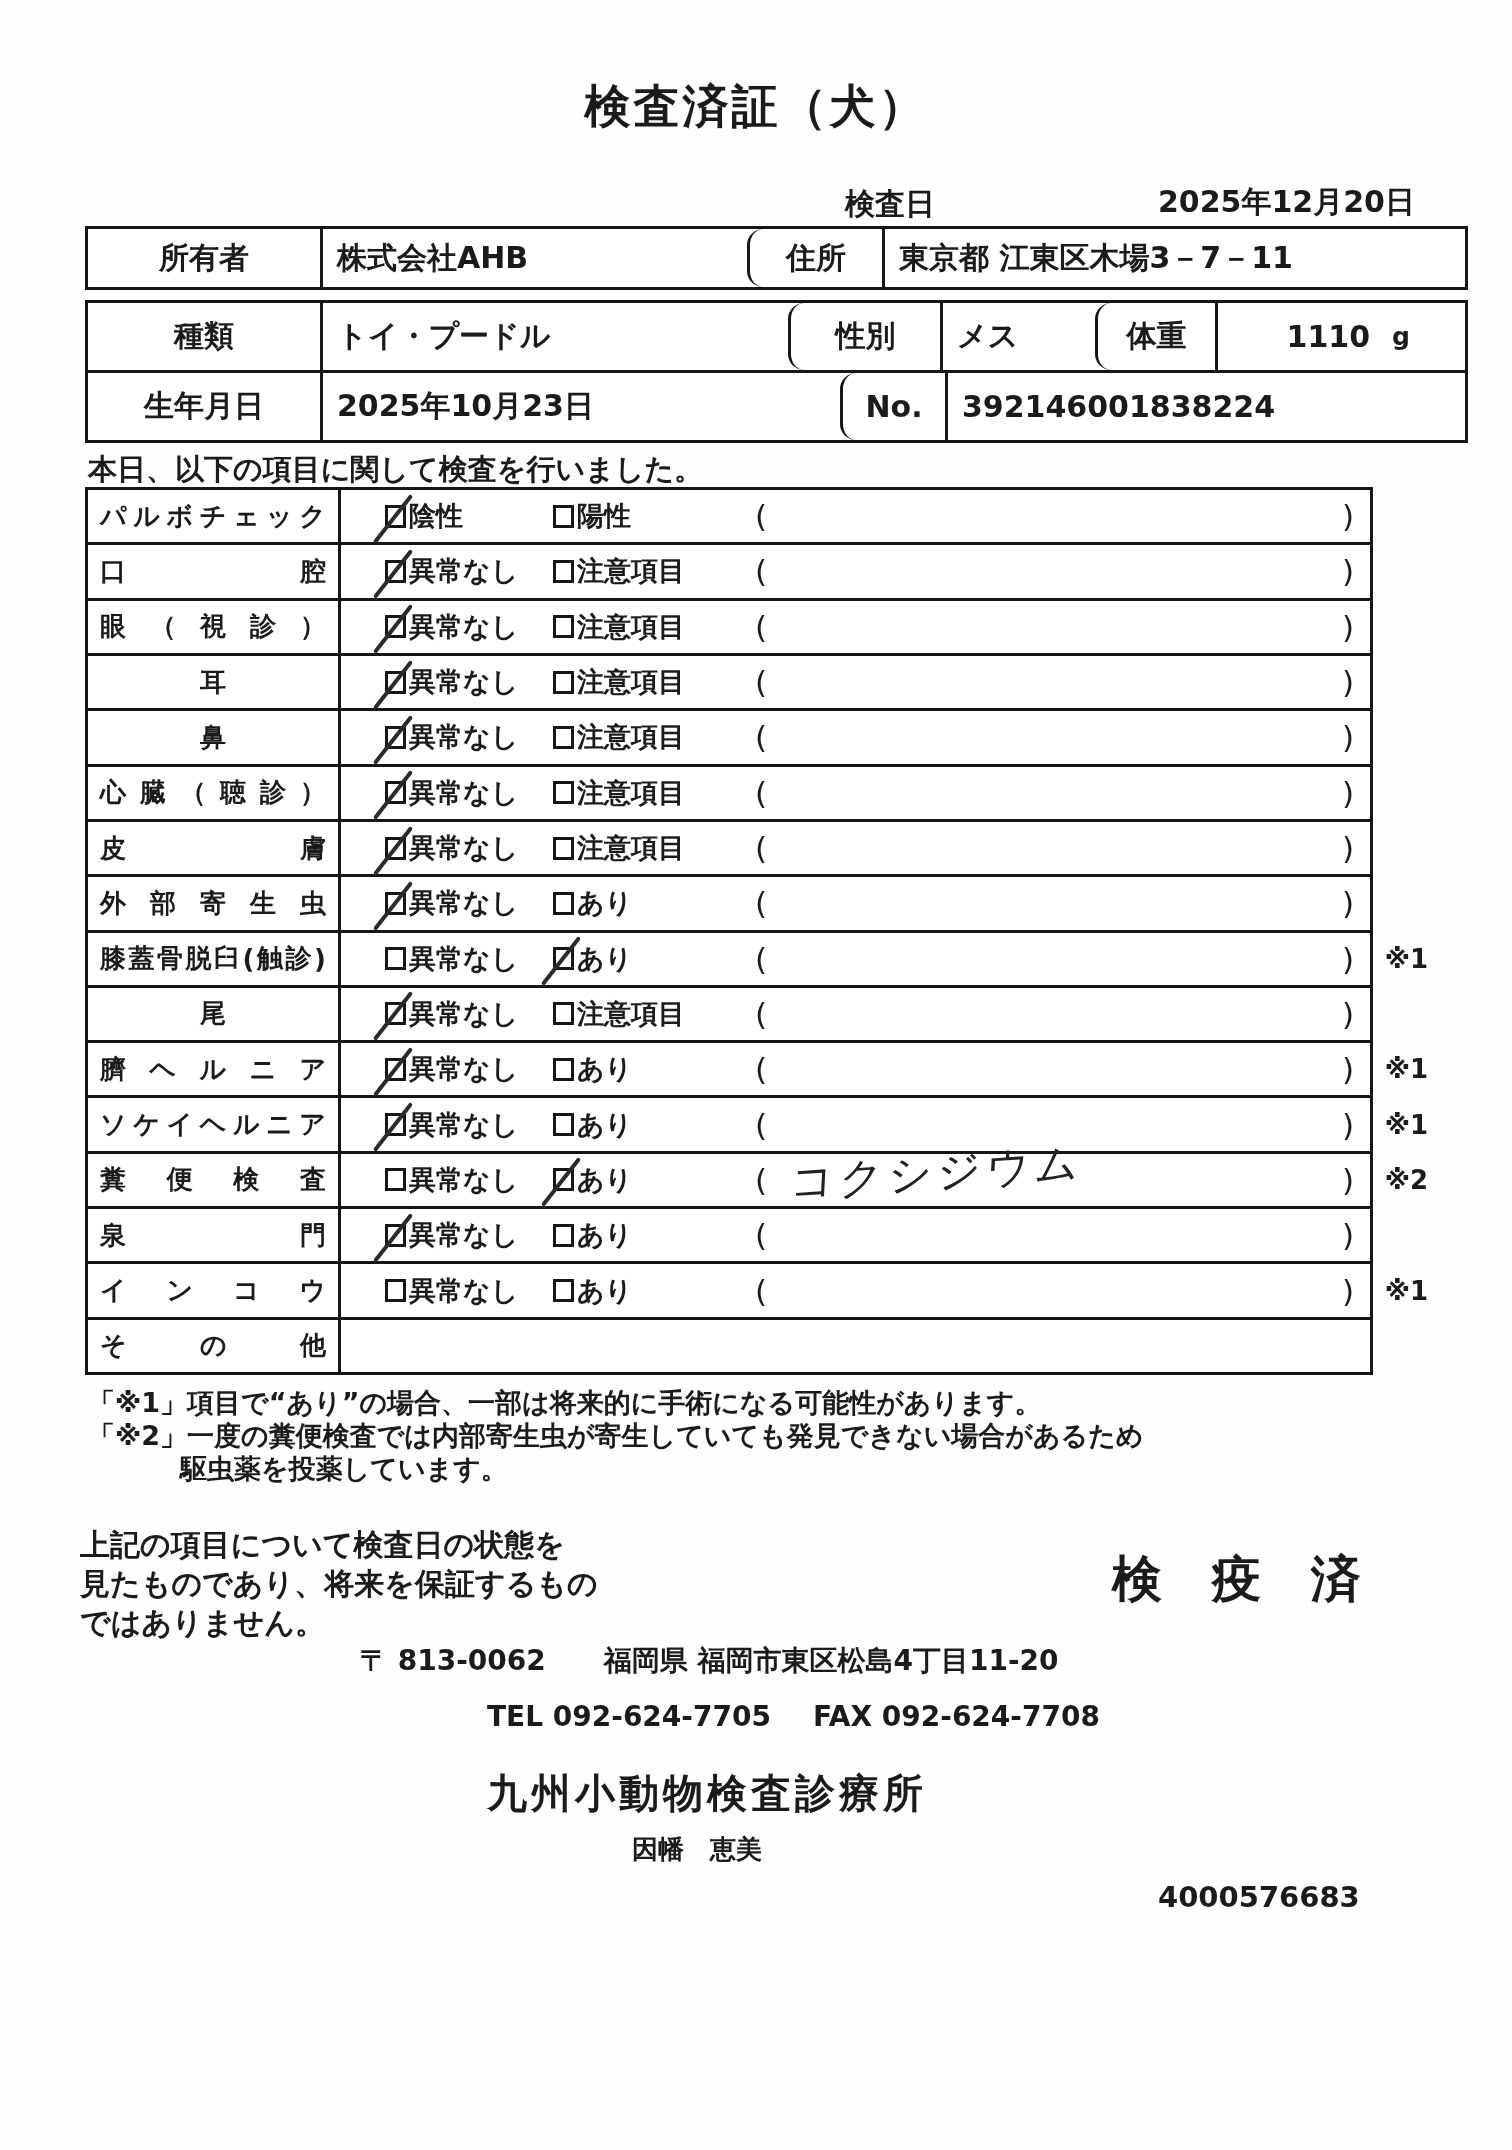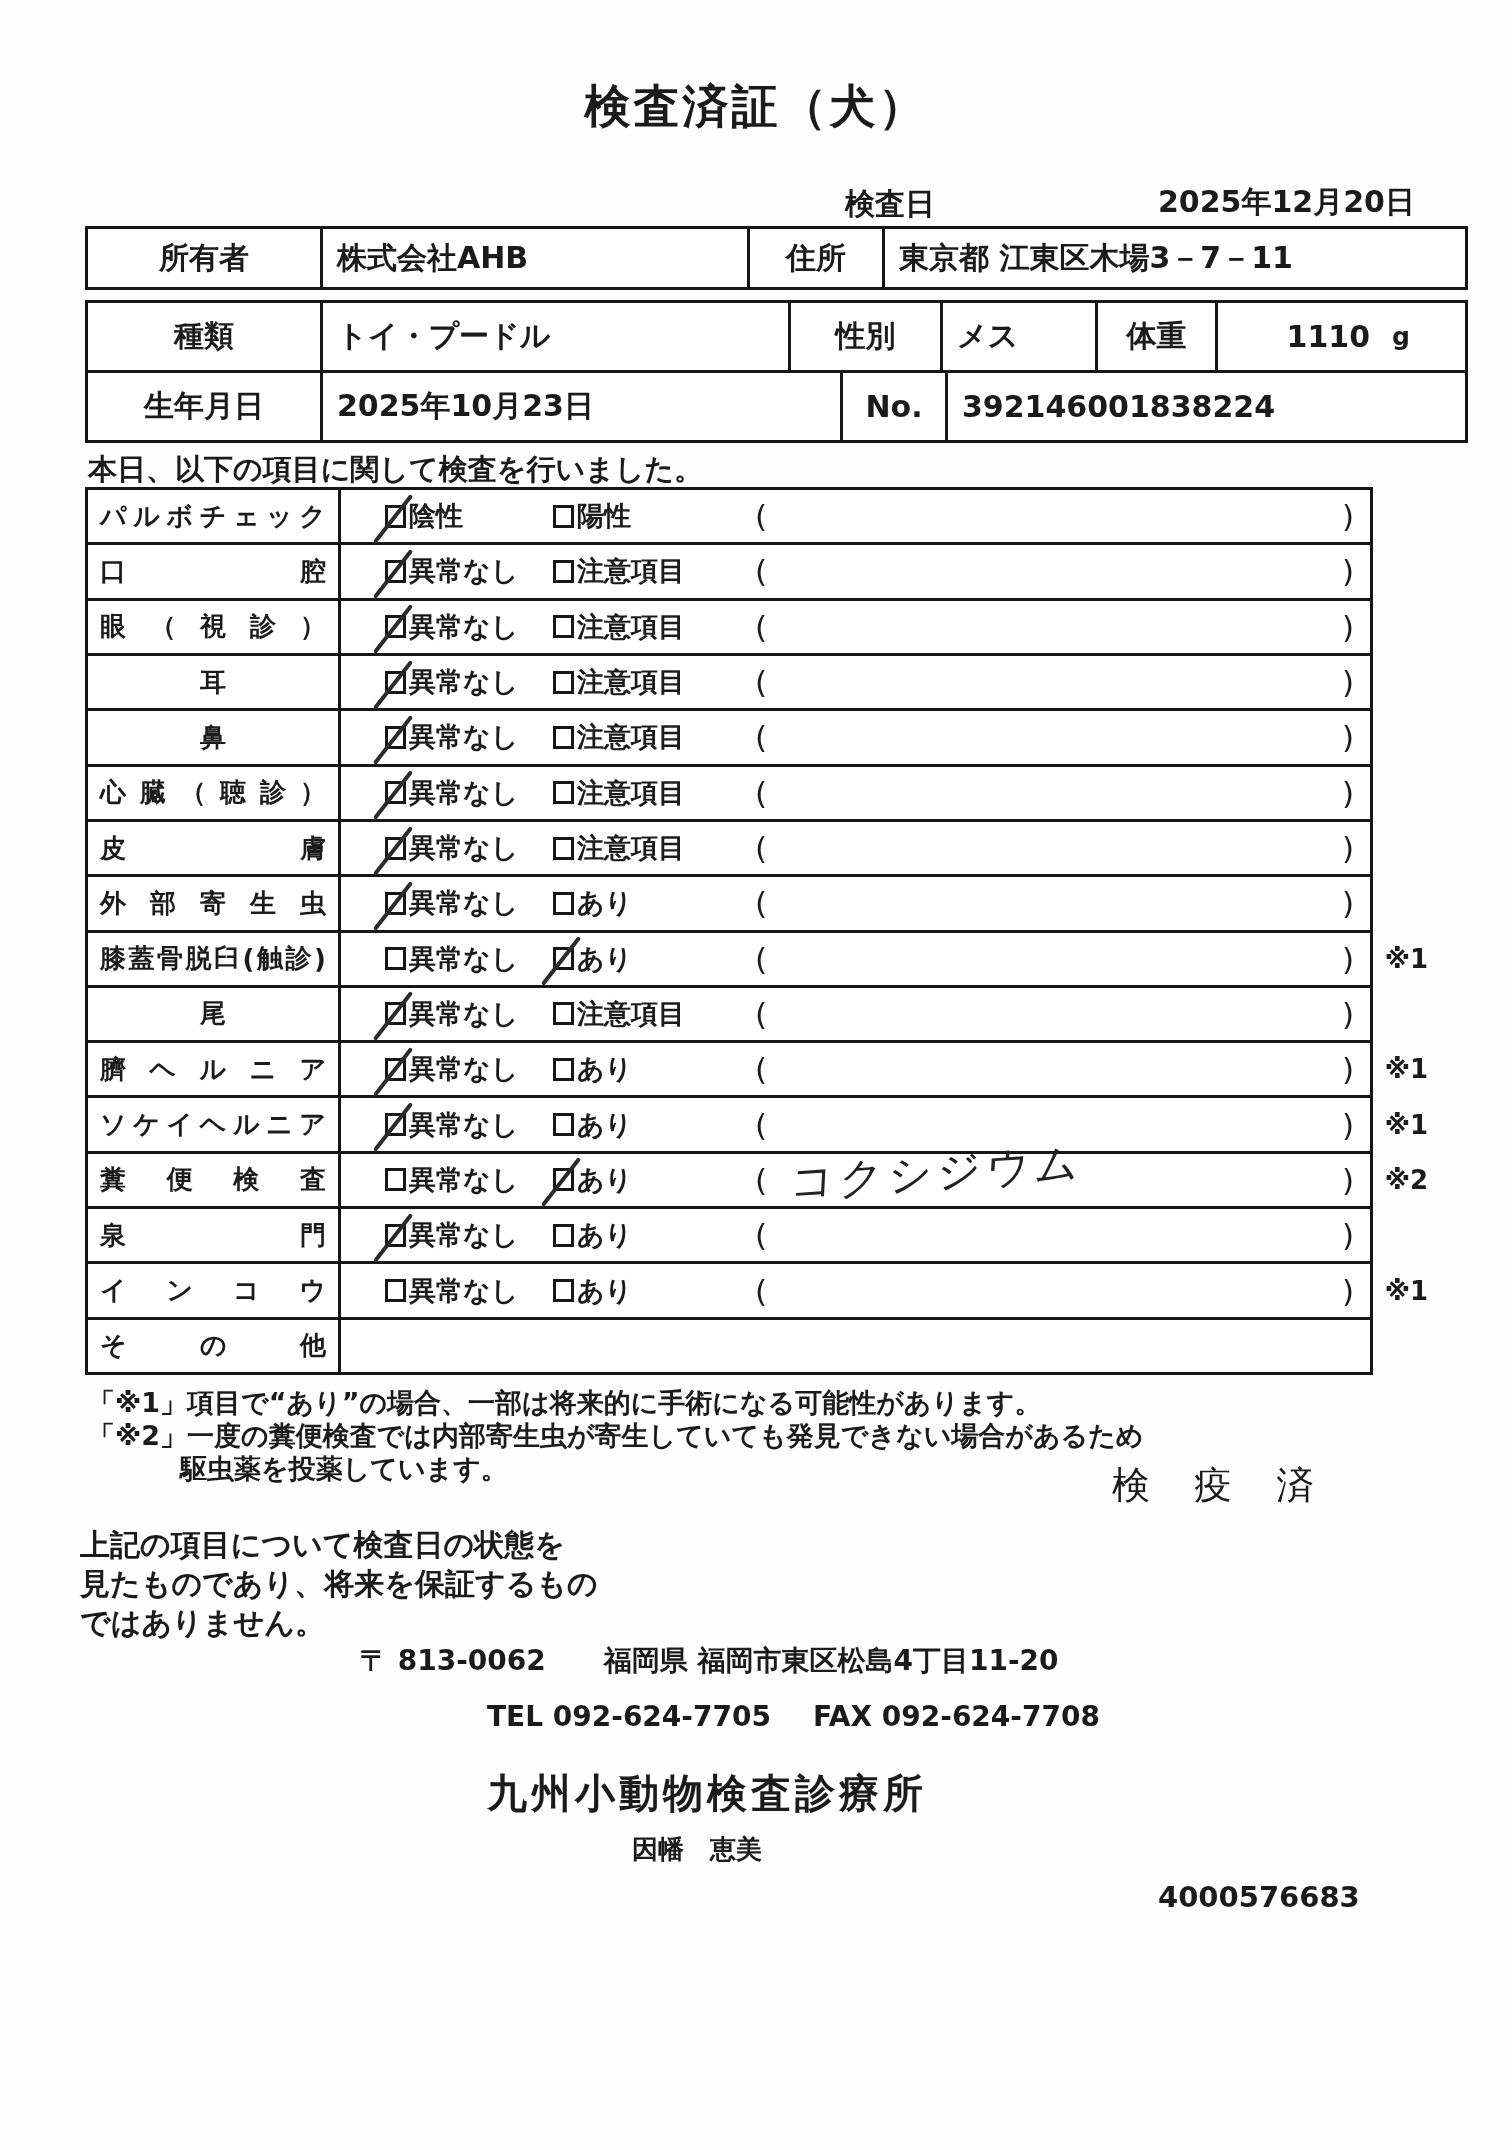--- a/index.html
+++ b/index.html
@@ -12,21 +12,21 @@
   
   .doc-title{top:76px;left:0;width:100%;text-align:center;font-size:46px;font-weight:700;letter-spacing:3px;}
   .insp-date-label{top:184px;left:845px;font-size:30px;font-weight:600;}
   .insp-date-value{top:182px;left:1158px;font-size:30px;font-weight:600;}
   
   .tbl{left:85px;width:1383px;border:3px solid #161616;box-sizing:border-box;background:#fff;}
   .row{display:flex;box-sizing:border-box;}
   .cell{box-sizing:border-box;border-left:3px solid #161616;display:flex;align-items:center;
         padding:0 14px;font-size:30px;font-weight:600;white-space:nowrap;overflow:visible;}
   .cell:first-child{border-left:none;}
-  .cell.lab{justify-content:center;padding:0 6px;}
+  .cell.lab{justify-content:center;padding:0 6px;border-radius:16px;}
   .owner-tbl{top:226px;height:64px;}
   .owner-tbl .row{height:100%;}
   .pet-tbl{top:300px;height:143px;display:flex;flex-direction:column;}
   .pet-tbl .row{flex:1;}
   .pet-tbl .row:first-child{border-bottom:3px solid #161616;}
   .w-owner-lab{width:232px;} .w-owner-val{width:427px;} .w-addr-lab{width:135px;} .w-addr-val{flex:1;}
   .w-breed-lab{width:232px;} .w-breed-val{width:468px;} .w-sex-lab{width:152px;} .w-sex-val{width:155px;}
   .w-wt-lab{width:120px;} .w-wt-val{flex:1;justify-content:flex-end;padding-right:55px;}
   .w-birth-lab{width:232px;} .w-birth-val{width:520px;} .w-no-lab{width:105px;} .w-no-val{flex:1;}
   .wt-unit{font-size:25px;margin-left:22px;font-weight:600;}
@@ -51,21 +51,21 @@
   .paren-open{position:absolute;left:414px;top:50%;transform:translateY(-50%);font-size:31px;font-weight:500;}
   .paren-close{position:absolute;right:16px;top:50%;transform:translateY(-50%);font-size:31px;font-weight:500;}
   .hand-finding{position:absolute;left:449px;top:-10px;font-size:43px;font-weight:400;color:#222;
                 transform:rotate(-4deg) skewX(-7deg);letter-spacing:5px;white-space:nowrap;z-index:2;}
   .row-note{position:absolute;right:-58px;top:50%;transform:translateY(-50%);font-size:26px;font-weight:600;}
   
   .footnotes{top:1386px;left:88px;font-size:27px;font-weight:600;line-height:33px;}
   .footnotes .indent{padding-left:92px;}
   
   .disclaimer{top:1496px;left:80px;font-size:30px;font-weight:700;line-height:39px;margin-top:29px;}
-  .stamp{top:1460px;left:1112px;font-size:38px;font-weight:400;letter-spacing:16px;white-space:nowrap;}
+  .stamp{top:1546px;left:1112px;font-size:50px;font-weight:700;letter-spacing:16px;white-space:nowrap;}
   
   .postal-line{top:1642px;left:360px;font-size:28px;font-weight:600;display:flex;gap:58px;white-space:nowrap;align-items:flex-end;}
   .tel-line{top:1700px;left:487px;font-size:28px;font-weight:600;display:flex;gap:42px;white-space:nowrap;}
   .clinic-name{top:1766px;left:487px;font-size:40px;font-weight:700;letter-spacing:4px;white-space:nowrap;}
   .examiner{top:1832px;left:632px;font-size:26px;font-weight:600;white-space:nowrap;}
   .serial{top:1880px;left:1158px;font-size:29px;font-weight:600;}
 </style>
 </head>
 <body>
 

